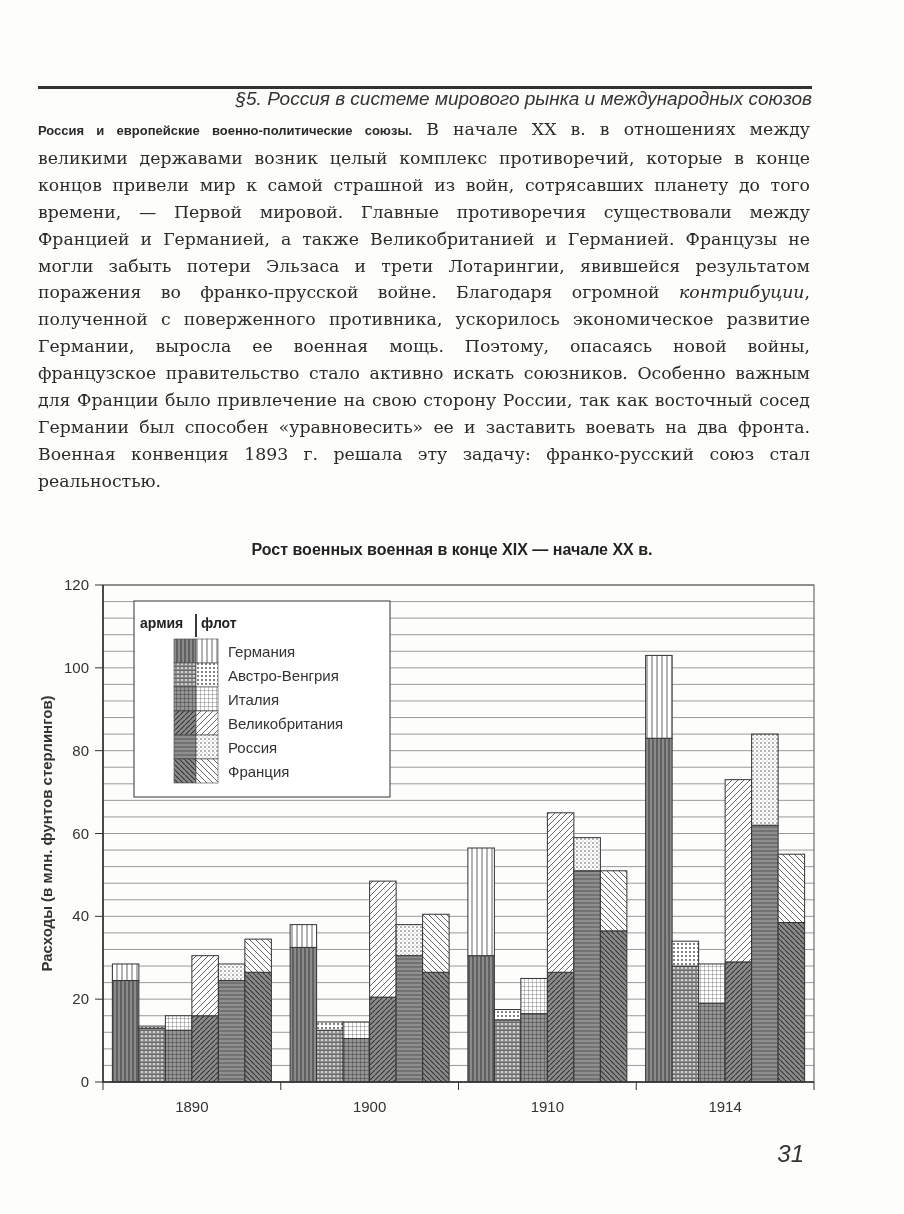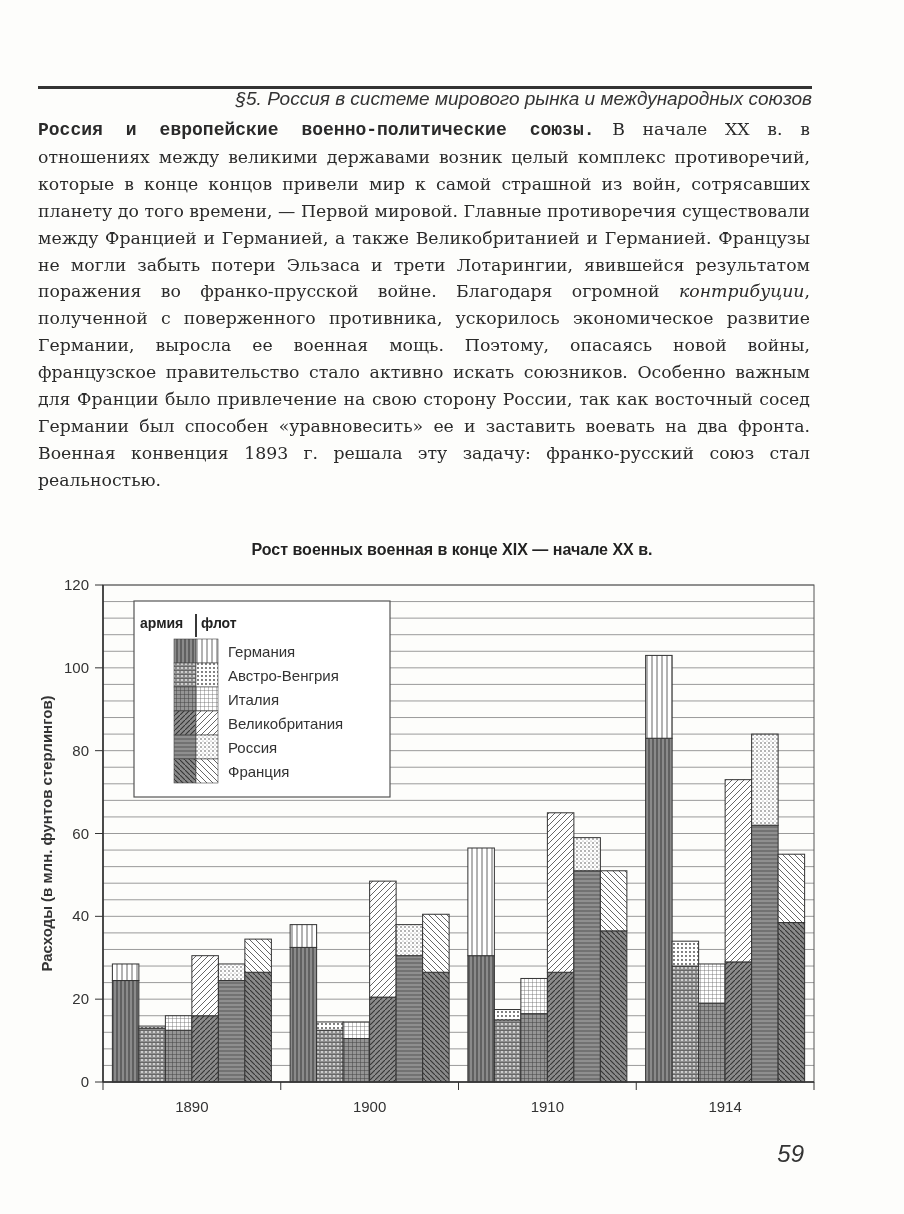--- a/index.html
+++ b/index.html
@@ -1,20 +1,20 @@
 <!DOCTYPE html>
 <html><head>
 <meta charset="utf-8">
 <style>
   html, body { margin:0; padding:0; background:#fdfdfb; }
   body { width:904px; height:1214px; position:relative; overflow:hidden; font-family:"DejaVu Serif", serif; color:#222; }
   .running-head { position:absolute; left:150px; top:52px; width:662px; text-align:right; font-family:"Liberation Sans", sans-serif; font-style:italic; font-size:19px; color:#333;margin-top:36px; }
   .head-rule { position:absolute; left:38px; top:86px; width:774px; height:3px; background:#333; }
   .body-text { position:absolute; left:38px; top:116px; width:772px; font-family:"DejaVu Serif", serif; font-size:17.3px; line-height:26.9px; text-align:justify; color:#2a2a2a; }
-  .body-text .lead { font-family:Liberation Mono, monospace; font-weight:bold; font-size:18px; }
+  .body-text .lead { font-family:Liberation Sans, sans-serif; font-weight:bold; font-size:13px; }
   .body-text .em { font-style:italic; }
   .chart-title { position:absolute; left:0; width:904px; top:541px; text-align:center; font-family:"Liberation Sans", sans-serif; font-weight:bold; font-size:16px; color:#222; }
   #chart { position:absolute; left:0; top:570px; }
   .page-number { position:absolute; right:100px; top:1140px; font-family:"Liberation Sans", sans-serif; font-style:italic; font-size:24px; color:#333; }
 </style>
 </head>
 <body>
 
 <div class="running-head">§5. Россия в системе мирового рынка и международных союзов</div>
 <div class="head-rule"></div>
@@ -227,13 +227,13 @@
         <text x="228" y="183" font-family="Liberation Sans, sans-serif" font-size="15" fill="#333">Россия</text>
       </g>
       <g>
         <rect x="174" y="189" width="22" height="24" fill="url(#p-fr-a)" stroke="#444" stroke-width="0.6"></rect>
         <rect x="196" y="189" width="22" height="24" fill="url(#p-fr-n)" stroke="#444" stroke-width="0.6"></rect>
         <text x="228" y="207" font-family="Liberation Sans, sans-serif" font-size="15" fill="#333">Франция</text>
       </g>
     </g>
 </svg>
 
-<div class="page-number">59</div>
+<div class="page-number">31</div>
 
 </body></html>

